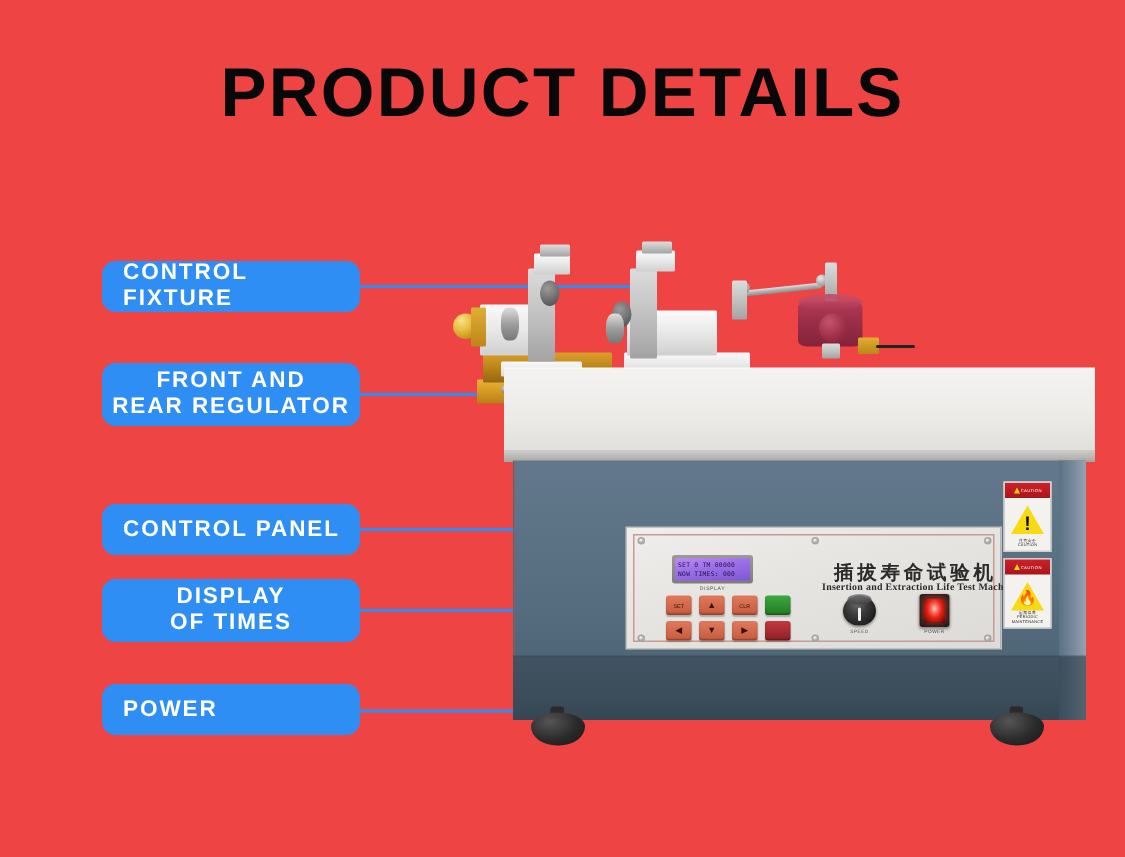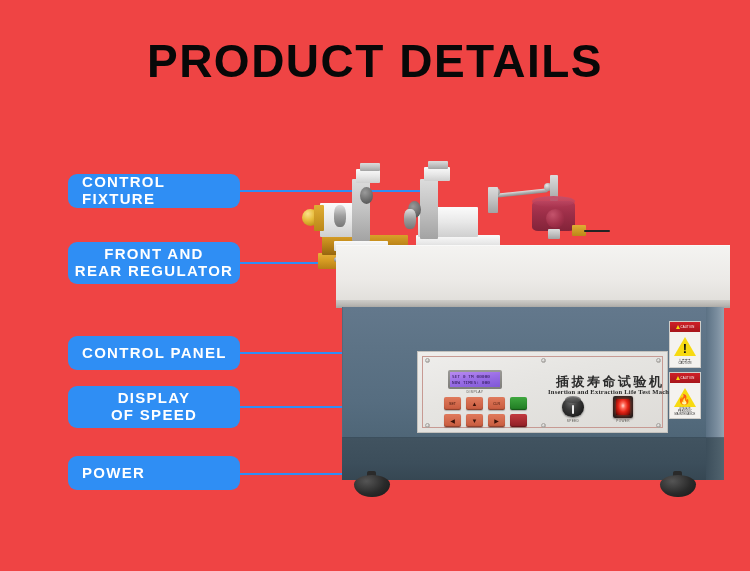--- a/index.html
+++ b/index.html
@@ -550,21 +550,21 @@
     </span>
   </div>
 
   <div class="callout one-line" id="cal-control">
     <span class="ctxt">CONTROL  PANEL</span>
   </div>
 
   <div class="callout two-line" id="cal-governor">
     <span class="ctxt">
       <span>DISPLAY</span><br>
-      <span>OF  SPEED</span>
+      <span>OF  TIMES</span>
     </span>
   </div>
 
   <div class="callout one-line" id="cal-power">
     <span class="ctxt">POWER</span>
   </div>
 
   <div class="machine">
 
     <div class="fixture-group">

